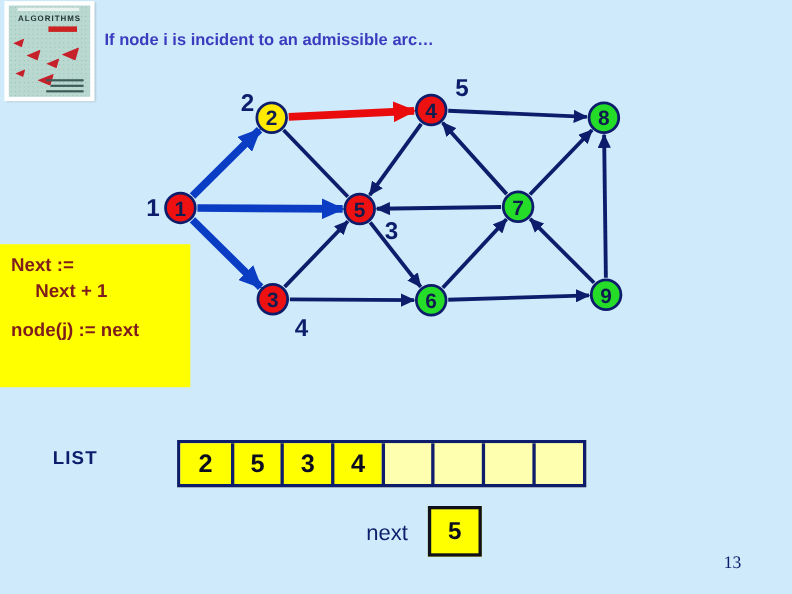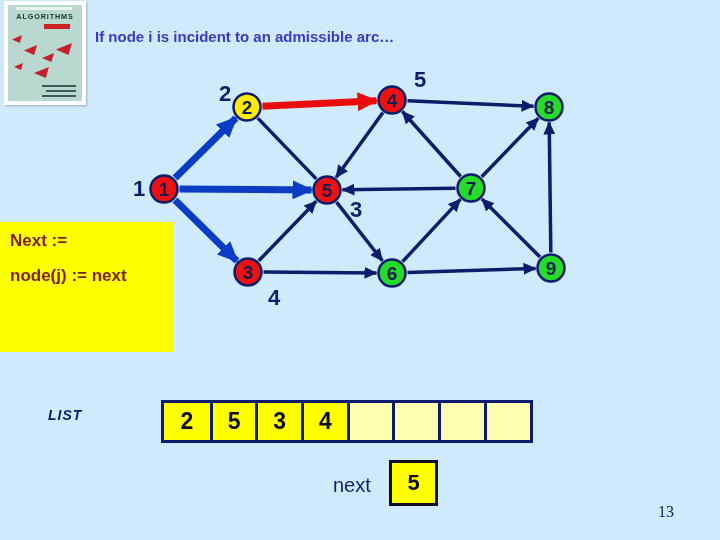--- a/index.html
+++ b/index.html
@@ -3,21 +3,21 @@
 <meta charset="utf-8">
 <style>
   html,body{margin:0;padding:0;}
   body{
     width:720px;height:540px;position:relative;overflow:hidden;
     background:#cfeafa;
     font-family:"Liberation Sans", sans-serif;
   }
   
   .book{
-    position:absolute;left:4px;top:1px;width:82px;height:104px;
+    position:absolute;left:4px;top:1px;width:82px;height:91px;
     background:#fff;box-sizing:border-box;padding:4px;
     box-shadow:1px 1px 2px rgba(0,0,0,.25);
   }
   .book-inner{
     position:relative;width:100%;height:100%;
     background-color:#b9d8d0;
     background-image:radial-gradient(#8fbab2 0.7px, transparent 0.7px);
     background-size:4px 4px;overflow:hidden;
   }
   .book-topline{position:absolute;left:8px;top:2px;width:56px;height:3px;background:#e8f2ef;}
@@ -42,21 +42,21 @@
   .codebox{
     position:absolute;left:0;top:222px;width:173px;height:130px;
     background:#ffff00;box-sizing:border-box;padding:7px 0 0 10px;
     font-weight:bold;font-size:17px;color:#7f1d1d;line-height:24px;
   }
   .codebox .indent{margin-left:22px;}
   .codebox .gap{height:11px;}
   
   .list-label{
     position:absolute;left:48px;top:407px;
-    font-size:14px;font-weight:bold;color:#0e1d6b;letter-spacing:1px;font-style:italic;
+    font-size:17px;font-weight:bold;color:#0e1d6b;letter-spacing:1px;
   }
   .list-row{
     position:absolute;left:161px;top:400px;height:43px;
     display:flex;border:3px solid #0e1d6b;box-sizing:border-box;background:#ffffb0;
   }
   .list-cell{
     width:45.7px;height:100%;box-sizing:border-box;border-left:3px solid #0e1d6b;
     display:flex;align-items:center;justify-content:center;
     font-size:23px;font-weight:bold;color:#0c0c20;background:#ffffb0;
   }
@@ -156,20 +156,21 @@
       <text x="139" y="196" text-anchor="middle" font-size="22" font-weight="bold" fill="#0e1d6b">1</text>
       <text x="225" y="101" text-anchor="middle" font-size="22" font-weight="bold" fill="#0e1d6b">2</text>
       <text x="274" y="305" text-anchor="middle" font-size="22" font-weight="bold" fill="#0e1d6b">4</text>
       <text x="420" y="87" text-anchor="middle" font-size="22" font-weight="bold" fill="#0e1d6b">5</text>
       <text x="356" y="217" text-anchor="middle" font-size="22" font-weight="bold" fill="#0e1d6b">3</text>
     </g>
 </svg>
 
 <div class="codebox">
   <div>Next :=</div>
+  <div class="indent">Next + 1</div>
   <div class="gap"></div>
   <div>node(j) := next</div>
   <div class="gap"></div>
 </div>
 
 <div class="list-label">LIST</div>
 <div class="list-row" id="list-row">
     <div class="list-cell filled">2</div>
     <div class="list-cell filled">5</div>
     <div class="list-cell filled">3</div>

